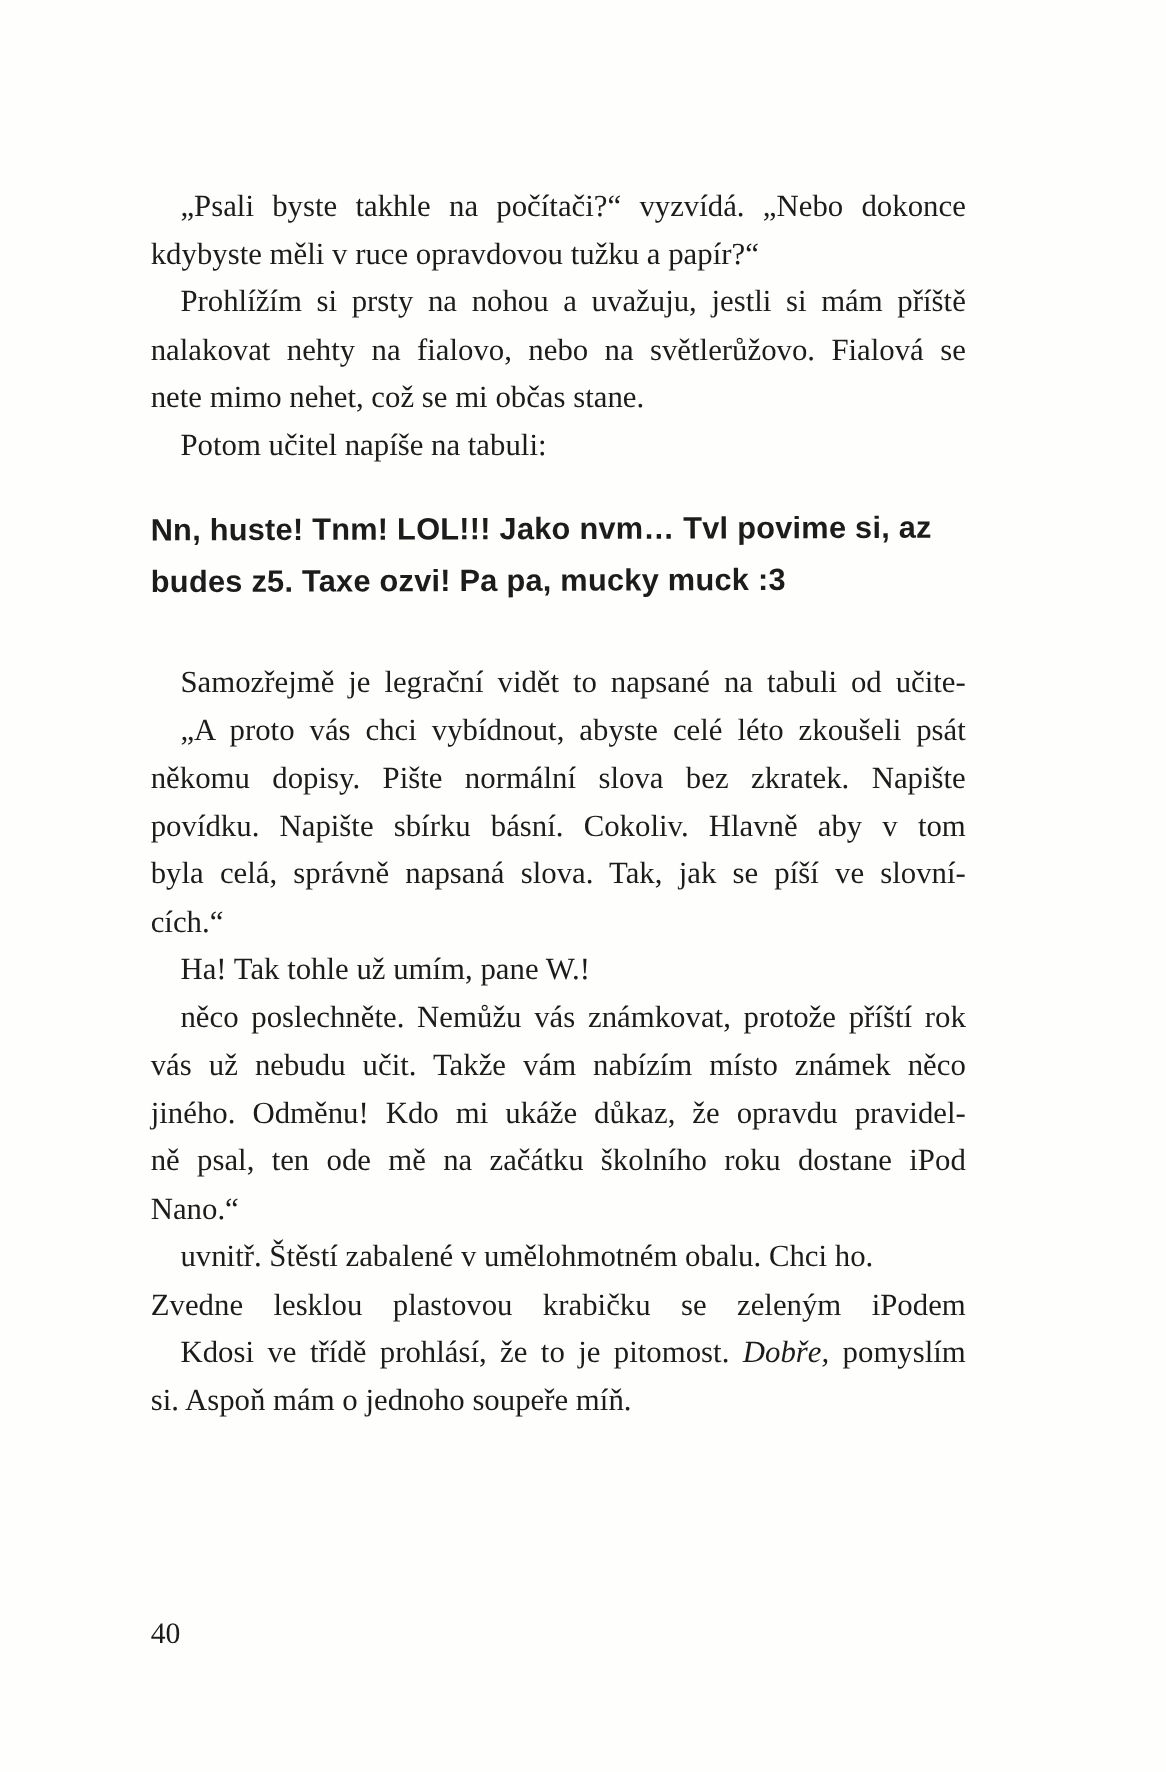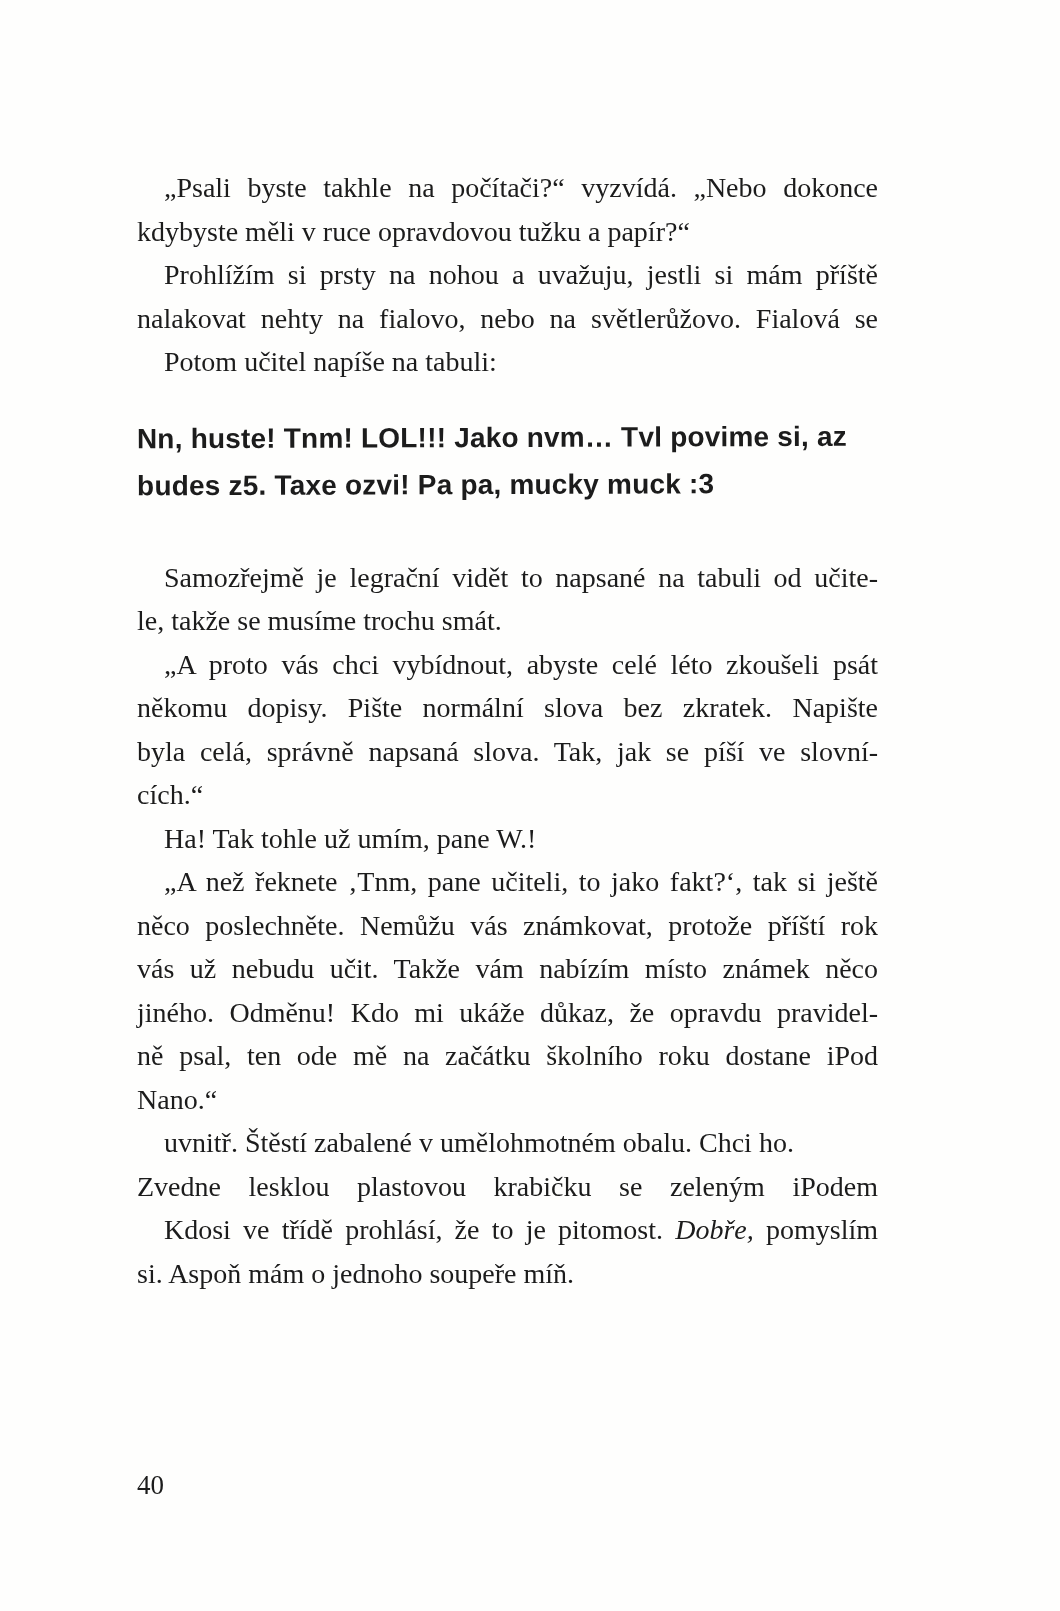--- a/index.html
+++ b/index.html
@@ -59,43 +59,43 @@
 
 <div class="page">
   <div class="text-block">
       <div class="para body indent">
         <div class="line"><span>„Psali byste takhle na počítači?“ vyzvídá. „Nebo dokonce</span></div>
         <div class="line last"><span>kdybyste měli v ruce opravdovou tužku a papír?“</span></div>
       </div>
       <div class="para body indent">
         <div class="line"><span>Prohlížím si prsty na nohou a uvažuju, jestli si mám příště</span></div>
         <div class="line"><span>nalakovat nehty na fialovo, nebo na světlerůžovo. Fialová se</span></div>
+        <div class="line last"><span>nete mimo nehet, což se mi občas stane.</span></div>
       </div>
       <div class="para body indent">
         <div class="line last"><span>Potom učitel napíše na tabuli:</span></div>
       </div>
       <div class="para handwriting">
         <div class="line"><span>Nn, huste! Tnm! LOL!!! Jako nvm… Tvl povime si, az</span></div>
         <div class="line last"><span>budes z5. Taxe ozvi! Pa pa, mucky muck :3</span></div>
       </div>
       <div class="para body indent">
         <div class="line"><span>Samozřejmě je legrační vidět to napsané na tabuli od učite-</span></div>
-        <div class="line last"><span>le, takže se musíme trochu smát.</span></div>
       </div>
       <div class="para body indent">
         <div class="line"><span>„A proto vás chci vybídnout, abyste celé léto zkoušeli psát</span></div>
         <div class="line"><span>někomu dopisy. Pište normální slova bez zkratek. Napište</span></div>
+        <div class="line"><span>povídku. Napište sbírku básní. Cokoliv. Hlavně aby v tom</span></div>
         <div class="line"><span>byla celá, správně napsaná slova. Tak, jak se píší ve slovní-</span></div>
         <div class="line last"><span>cích.“</span></div>
       </div>
       <div class="para body indent">
         <div class="line last"><span>Ha! Tak tohle už umím, pane W.!</span></div>
       </div>
       <div class="para body indent">
-        <div class="line"><span>„A než řeknete ‚Tnm, pane učiteli, to jako fakt?‘, tak si ještě</span></div>
         <div class="line"><span>něco poslechněte. Nemůžu vás známkovat, protože příští rok</span></div>
         <div class="line"><span>vás už nebudu učit. Takže vám nabízím místo známek něco</span></div>
         <div class="line"><span>jiného. Odměnu! Kdo mi ukáže důkaz, že opravdu pravidel-</span></div>
         <div class="line"><span>ně psal, ten ode mě na začátku školního roku dostane iPod</span></div>
         <div class="line last"><span>Nano.“</span></div>
       </div>
       <div class="para body indent">
         <div class="line last"><span>uvnitř. Štěstí zabalené v umělohmotném obalu. Chci ho.</span></div>
         <div class="line"><span>Zvedne lesklou plastovou krabičku se zeleným iPodem</span></div>
       </div>

